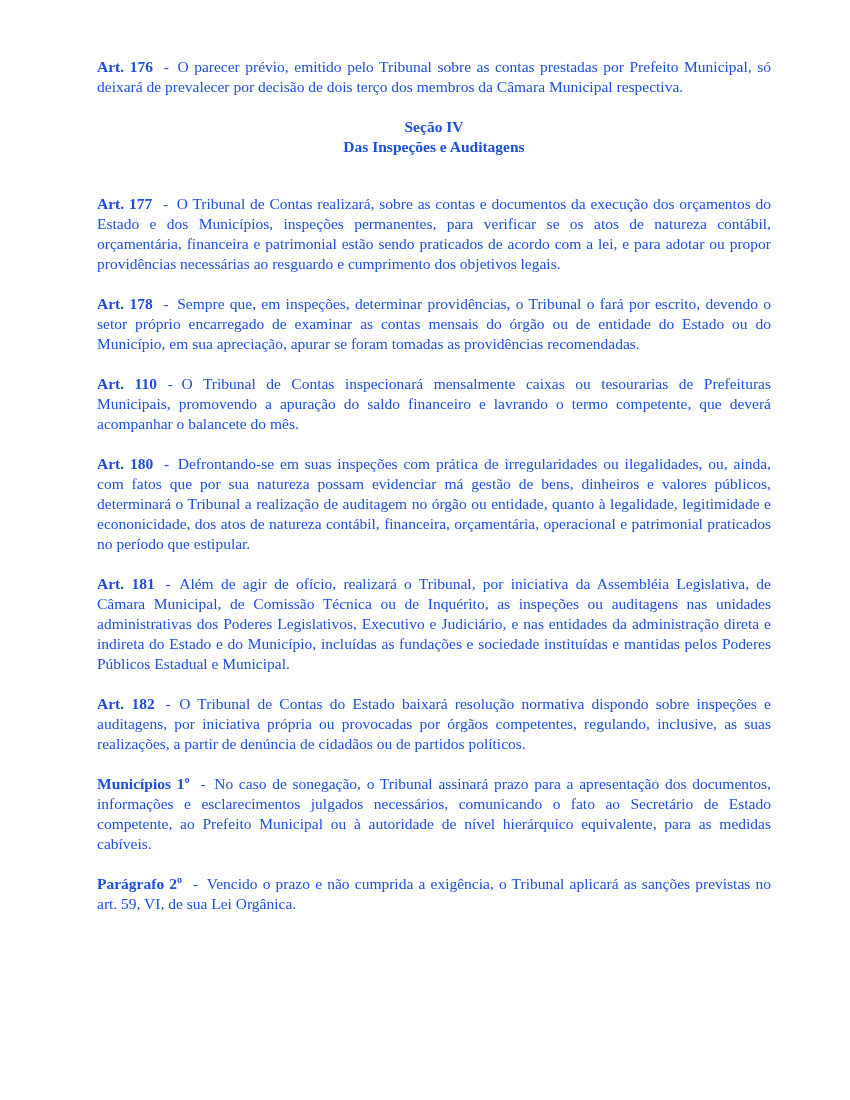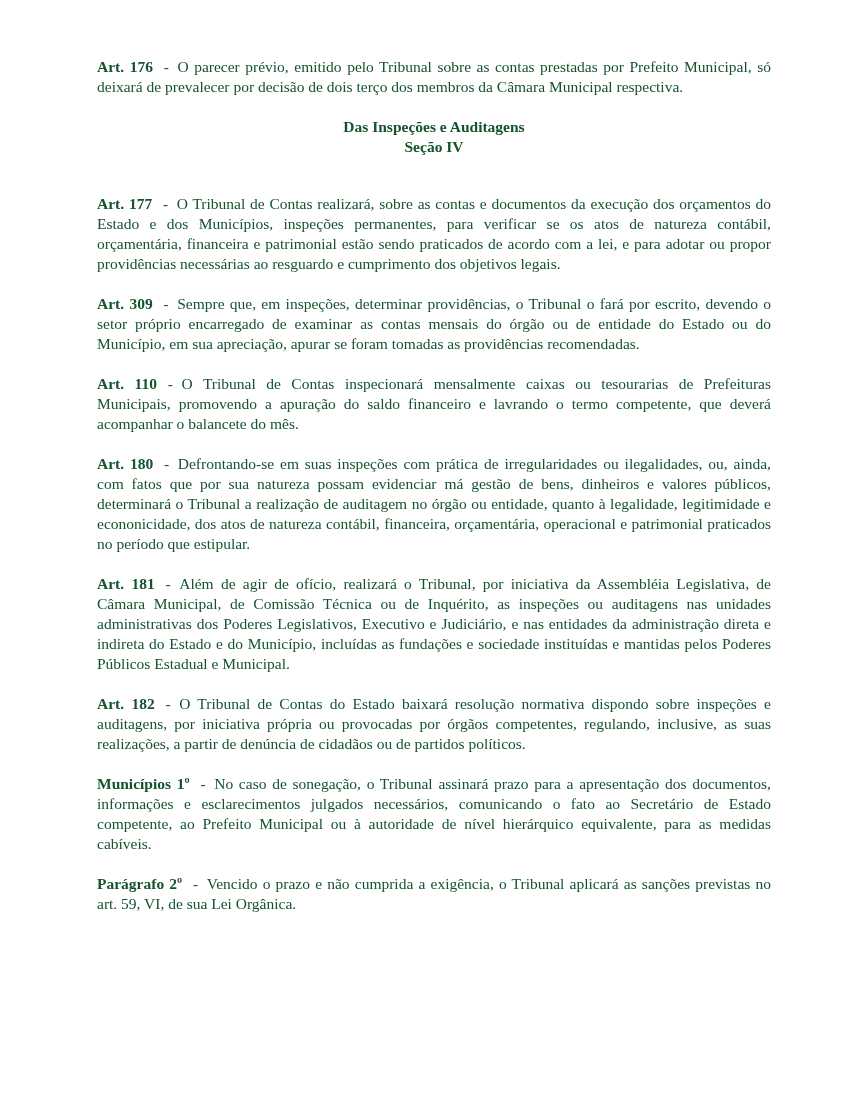--- a/index.html
+++ b/index.html
@@ -10,21 +10,21 @@
   .page {
     position: relative;
     width: 850px;
     height: 1100px;
     box-sizing: border-box;
     background: #ffffff;
     padding: 57px 79px 40px 97px;
     font-family: "Liberation Serif", "DejaVu Serif", serif;
     font-size: 15.5px;
     line-height: 20px;
-    color: #14532d;
+    color: #1d4ed8;
     overflow: hidden;
   }
   .para {
     margin: 0 0 20px 0;
     text-align: justify;
   }
   .para:last-child {
     margin-bottom: 7px;
   }
   .art-label {
@@ -46,30 +46,30 @@
 </head>
 <body>
 
 <div class="page">
 
   <p class="para">
     <span class="art-label">Art. 176</span><span class="dash">-</span><span>O parecer prévio, emitido pelo Tribunal sobre as contas prestadas por Prefeito Municipal, só deixará de prevalecer por decisão de dois terço dos membros da Câmara Municipal respectiva.</span>
   </p>
 
   <div class="section-heading">
+    <div class="line">Seção IV</div>
     <div class="line">Das Inspeções e Auditagens</div>
-    <div class="line">Seção IV</div>
   </div>
 
   <p class="para">
     <span class="art-label">Art. 177</span><span class="dash">-</span><span>O Tribunal de Contas realizará, sobre as contas e documentos da execução dos orçamentos do Estado e dos Municípios, inspeções permanentes, para verificar se os atos de natureza contábil, orçamentária, financeira e patrimonial estão sendo praticados de acordo com a lei, e para adotar ou propor providências necessárias ao resguardo e cumprimento dos objetivos legais.</span>
   </p>
 
   <p class="para">
-    <span class="art-label">Art. 309</span><span class="dash">-</span><span>Sempre que, em inspeções, determinar providências, o Tribunal o fará por escrito, devendo o setor próprio encarregado de examinar as contas mensais do órgão ou de entidade do Estado ou do Município, em sua apreciação, apurar se foram tomadas as providências recomendadas.</span>
+    <span class="art-label">Art. 178</span><span class="dash">-</span><span>Sempre que, em inspeções, determinar providências, o Tribunal o fará por escrito, devendo o setor próprio encarregado de examinar as contas mensais do órgão ou de entidade do Estado ou do Município, em sua apreciação, apurar se foram tomadas as providências recomendadas.</span>
   </p>
 
   <p class="para">
     <span class="art-label">Art. 110</span><span class="dash">-</span><span>O Tribunal de Contas inspecionará mensalmente caixas ou tesourarias de Prefeituras Municipais, promovendo a apuração do saldo financeiro e lavrando o termo competente, que deverá acompanhar o balancete do mês.</span>
   </p>
 
   <p class="para">
     <span class="art-label">Art. 180</span><span class="dash">-</span><span>Defrontando-se em suas inspeções com prática de irregularidades ou ilegalidades, ou, ainda, com fatos que por sua natureza possam evidenciar má gestão de bens, dinheiros e valores públicos, determinará o Tribunal a realização de auditagem no órgão ou entidade, quanto à legalidade, legitimidade e econonicidade, dos atos de natureza contábil, financeira, orçamentária, operacional e patrimonial praticados no período que estipular.</span>
   </p>
 

